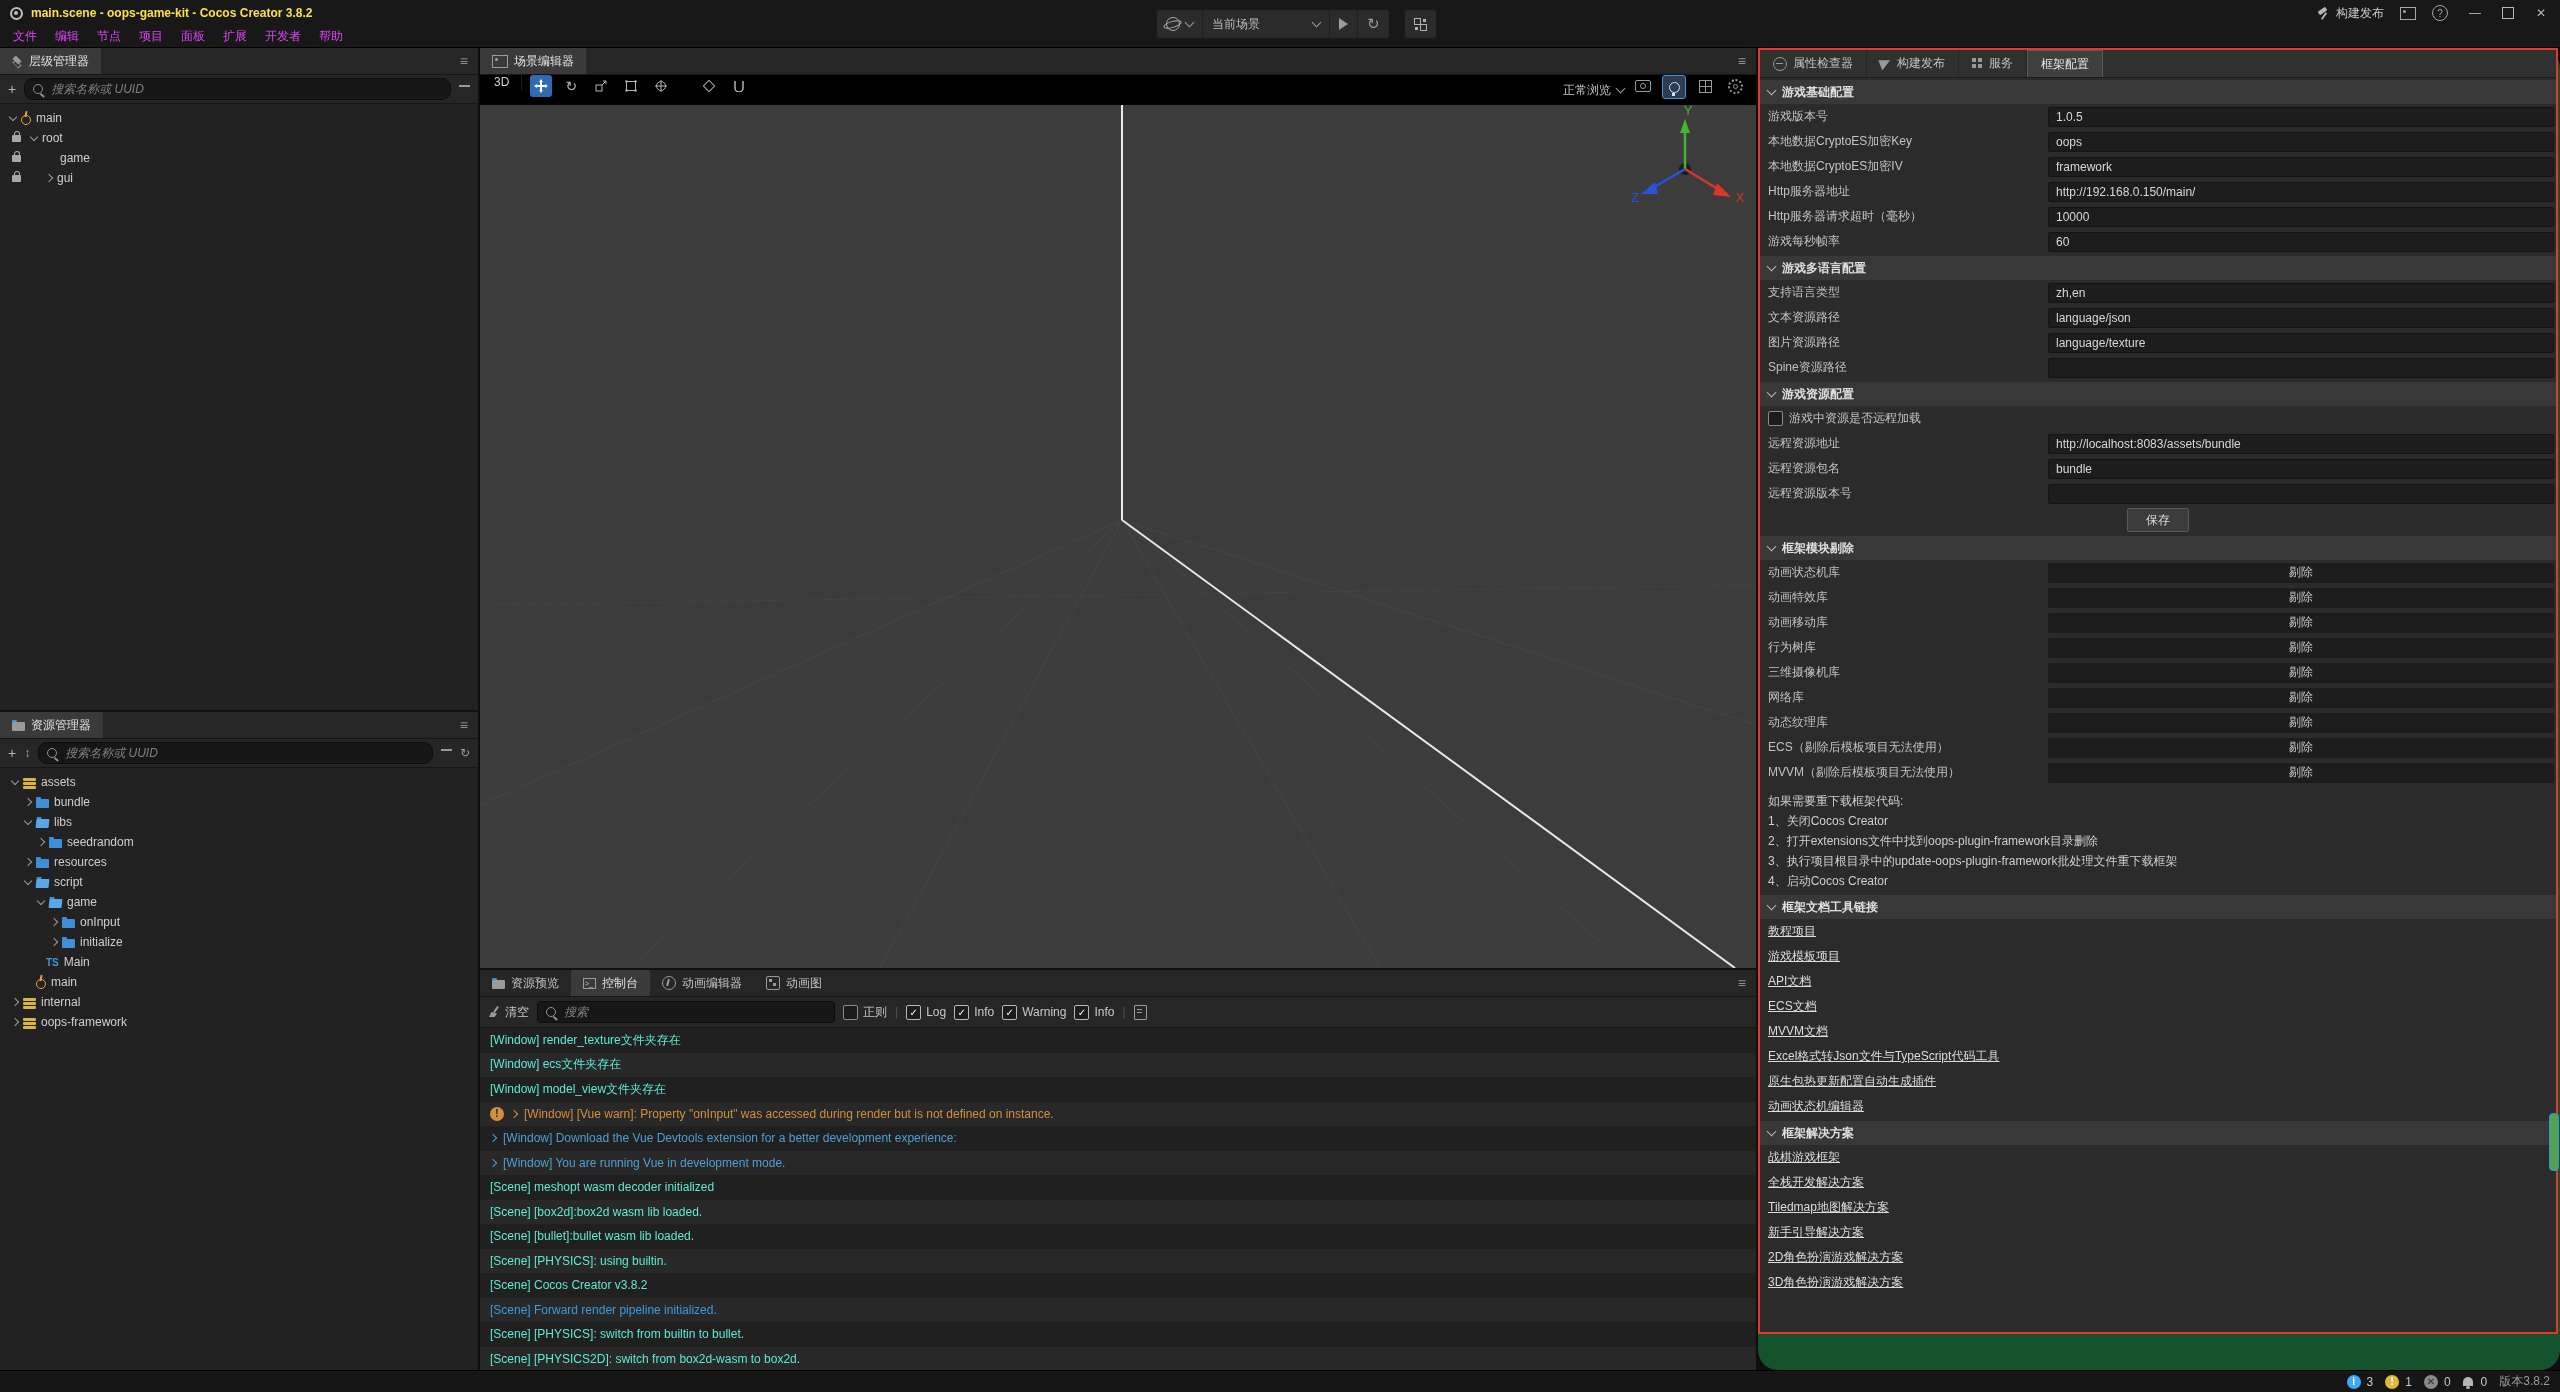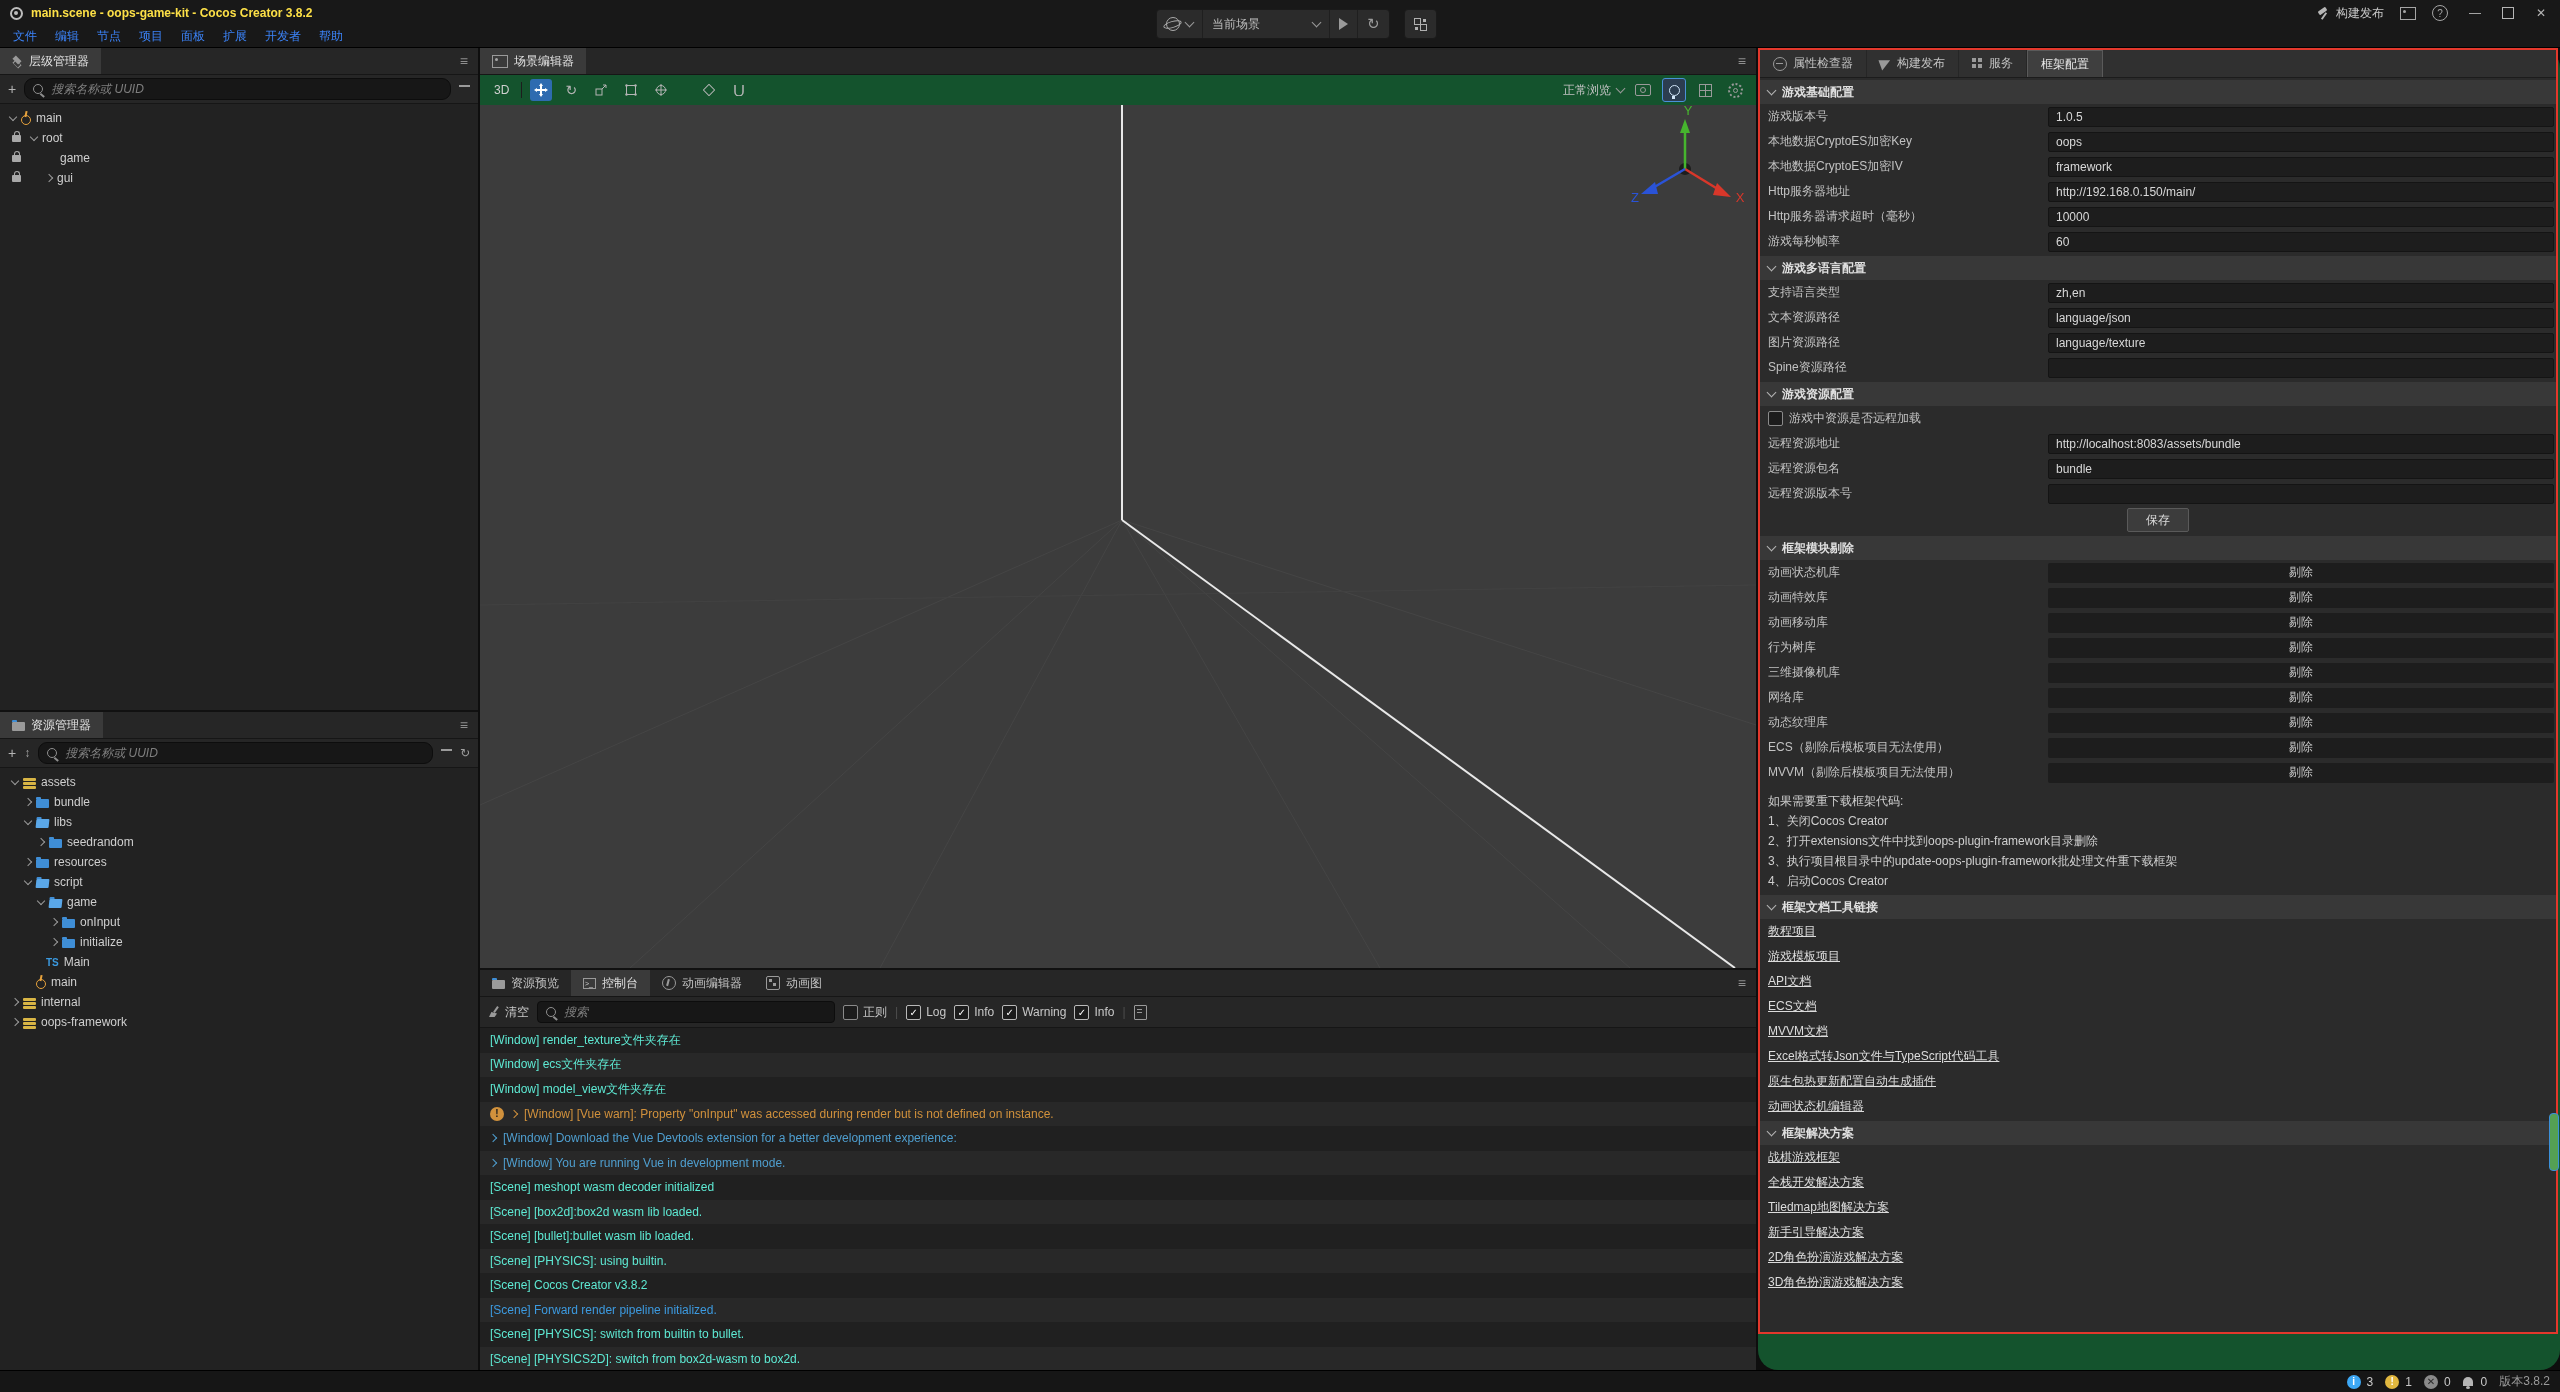--- a/index.html
+++ b/index.html
@@ -5,21 +5,21 @@
   html,body{margin:0;padding:0;background:#0e0e0e;}
   body{width:2560px;height:1392px;position:relative;overflow:hidden;
        font-family:"Liberation Sans","DejaVu Sans",sans-serif;font-size:12px;color:#c8c8c8;}
   .flex{display:flex;align-items:center;}
   
   .titlebar{position:absolute;top:0;left:0;right:0;height:26px;background:#181818;display:flex;align-items:center;padding:0 10px;box-sizing:border-box;}
   .title-text{color:#fde047;font-weight:bold;margin-left:8px;}
   .logo{width:13px;height:13px;border-radius:50%;border:2px solid #bdbdbd;box-sizing:border-box;position:relative;}
   .logo::after{content:'';position:absolute;left:2px;top:2px;width:4px;height:4px;border-radius:50%;background:#bdbdbd;}
   .menubar{position:absolute;top:26px;left:0;right:0;height:22px;background:#181818;border-bottom:1px solid #000;display:flex;align-items:center;padding:0 4px;box-sizing:border-box;}
-  .menu-item{padding:0 9px;color:#3b82f6;cursor:default;}
+  .menu-item{padding:0 9px;color:#d946ef;cursor:default;}
   .titlebar-right{position:absolute;right:8px;top:0;height:26px;display:flex;align-items:center;gap:16px;}
   .win-btn{color:#b5b5b5;width:22px;text-align:center;cursor:default;}
   .win-max{width:10px;height:10px;border:1px solid #b5b5b5;display:inline-block;}
   .help-circle{width:14px;height:14px;border:1px solid #a5a5a5;border-radius:50%;color:#a5a5a5;font-size:10px;display:flex;align-items:center;justify-content:center;}
   .img-icon{width:14px;height:11px;border:1px solid #a5a5a5;position:relative;}
   .img-icon::after{content:'';position:absolute;left:2px;top:2px;width:3px;height:3px;border-radius:50%;background:#a5a5a5;}
   
   .top-toolbar{position:absolute;left:1156px;top:10px;height:28px;display:flex;align-items:center;gap:14px;}
   .tt-group{display:flex;align-items:center;background:#2b2b2b;border:1px solid #1a1a1a;border-radius:4px;height:28px;}
   .tt-btn{height:100%;display:flex;align-items:center;justify-content:center;padding:0 9px;border-right:1px solid #1f1f1f;gap:6px;color:#bdbdbd;}
@@ -65,21 +65,21 @@
   .ts-badge{color:#3b9ae0;font-weight:bold;font-size:10px;flex:none;}
   .l0{padding-left:12px;} .l1{padding-left:25px;} .l2{padding-left:38px;} .l3{padding-left:51px;}
   .no-chev{padding-left:13px;}
   .tchev{width:5px;height:5px;border-right:1.5px solid #9a9a9a;border-bottom:1.5px solid #9a9a9a;flex:none;}
   .tchev.down{transform:rotate(45deg);margin-top:-2px;}
   .tchev.right{transform:rotate(-45deg);}
   .plus-btn{color:#b5b5b5;font-size:14px;}
   
   .center-col{position:absolute;top:48px;left:480px;width:1276px;bottom:22px;}
   .scene{position:absolute;top:0;left:0;right:0;height:920px;background:#2e2e2e;border-bottom:2px solid #111;}
-  .scene-toolbar{height:30px;background:#14532d;border-bottom:1px solid #1a1a1a;display:flex;align-items:center;padding:0 10px;gap:8px;}
+  .scene-toolbar{height:30px;background:#000000;border-bottom:1px solid #1a1a1a;display:flex;padding:0 10px;gap:8px;}
   .stool{width:22px;height:22px;border-radius:3px;display:flex;align-items:center;justify-content:center;color:#b5b5b5;}
   .stool.active{background:#2e6bb0;color:#fff;}
   .scene-canvas{position:absolute;top:57px;left:0;right:0;bottom:0;background:#3c3c3c;overflow:hidden;}
   .bulb-btn{border:1px solid #4a90d9;background:#2c3d50;}
   .vr-sep{width:1px;height:16px;background:#1d1d1d;}
   
   .console{position:absolute;top:922px;left:0;right:0;bottom:0;background:#252525;display:flex;flex-direction:column;}
   .log-list{flex:1;overflow:hidden;}
   .log-row{height:24.5px;display:flex;align-items:center;padding:0 10px;gap:7px;box-sizing:border-box;color:#5eead4;}
   .log-row:nth-child(odd){background:#202020;}

